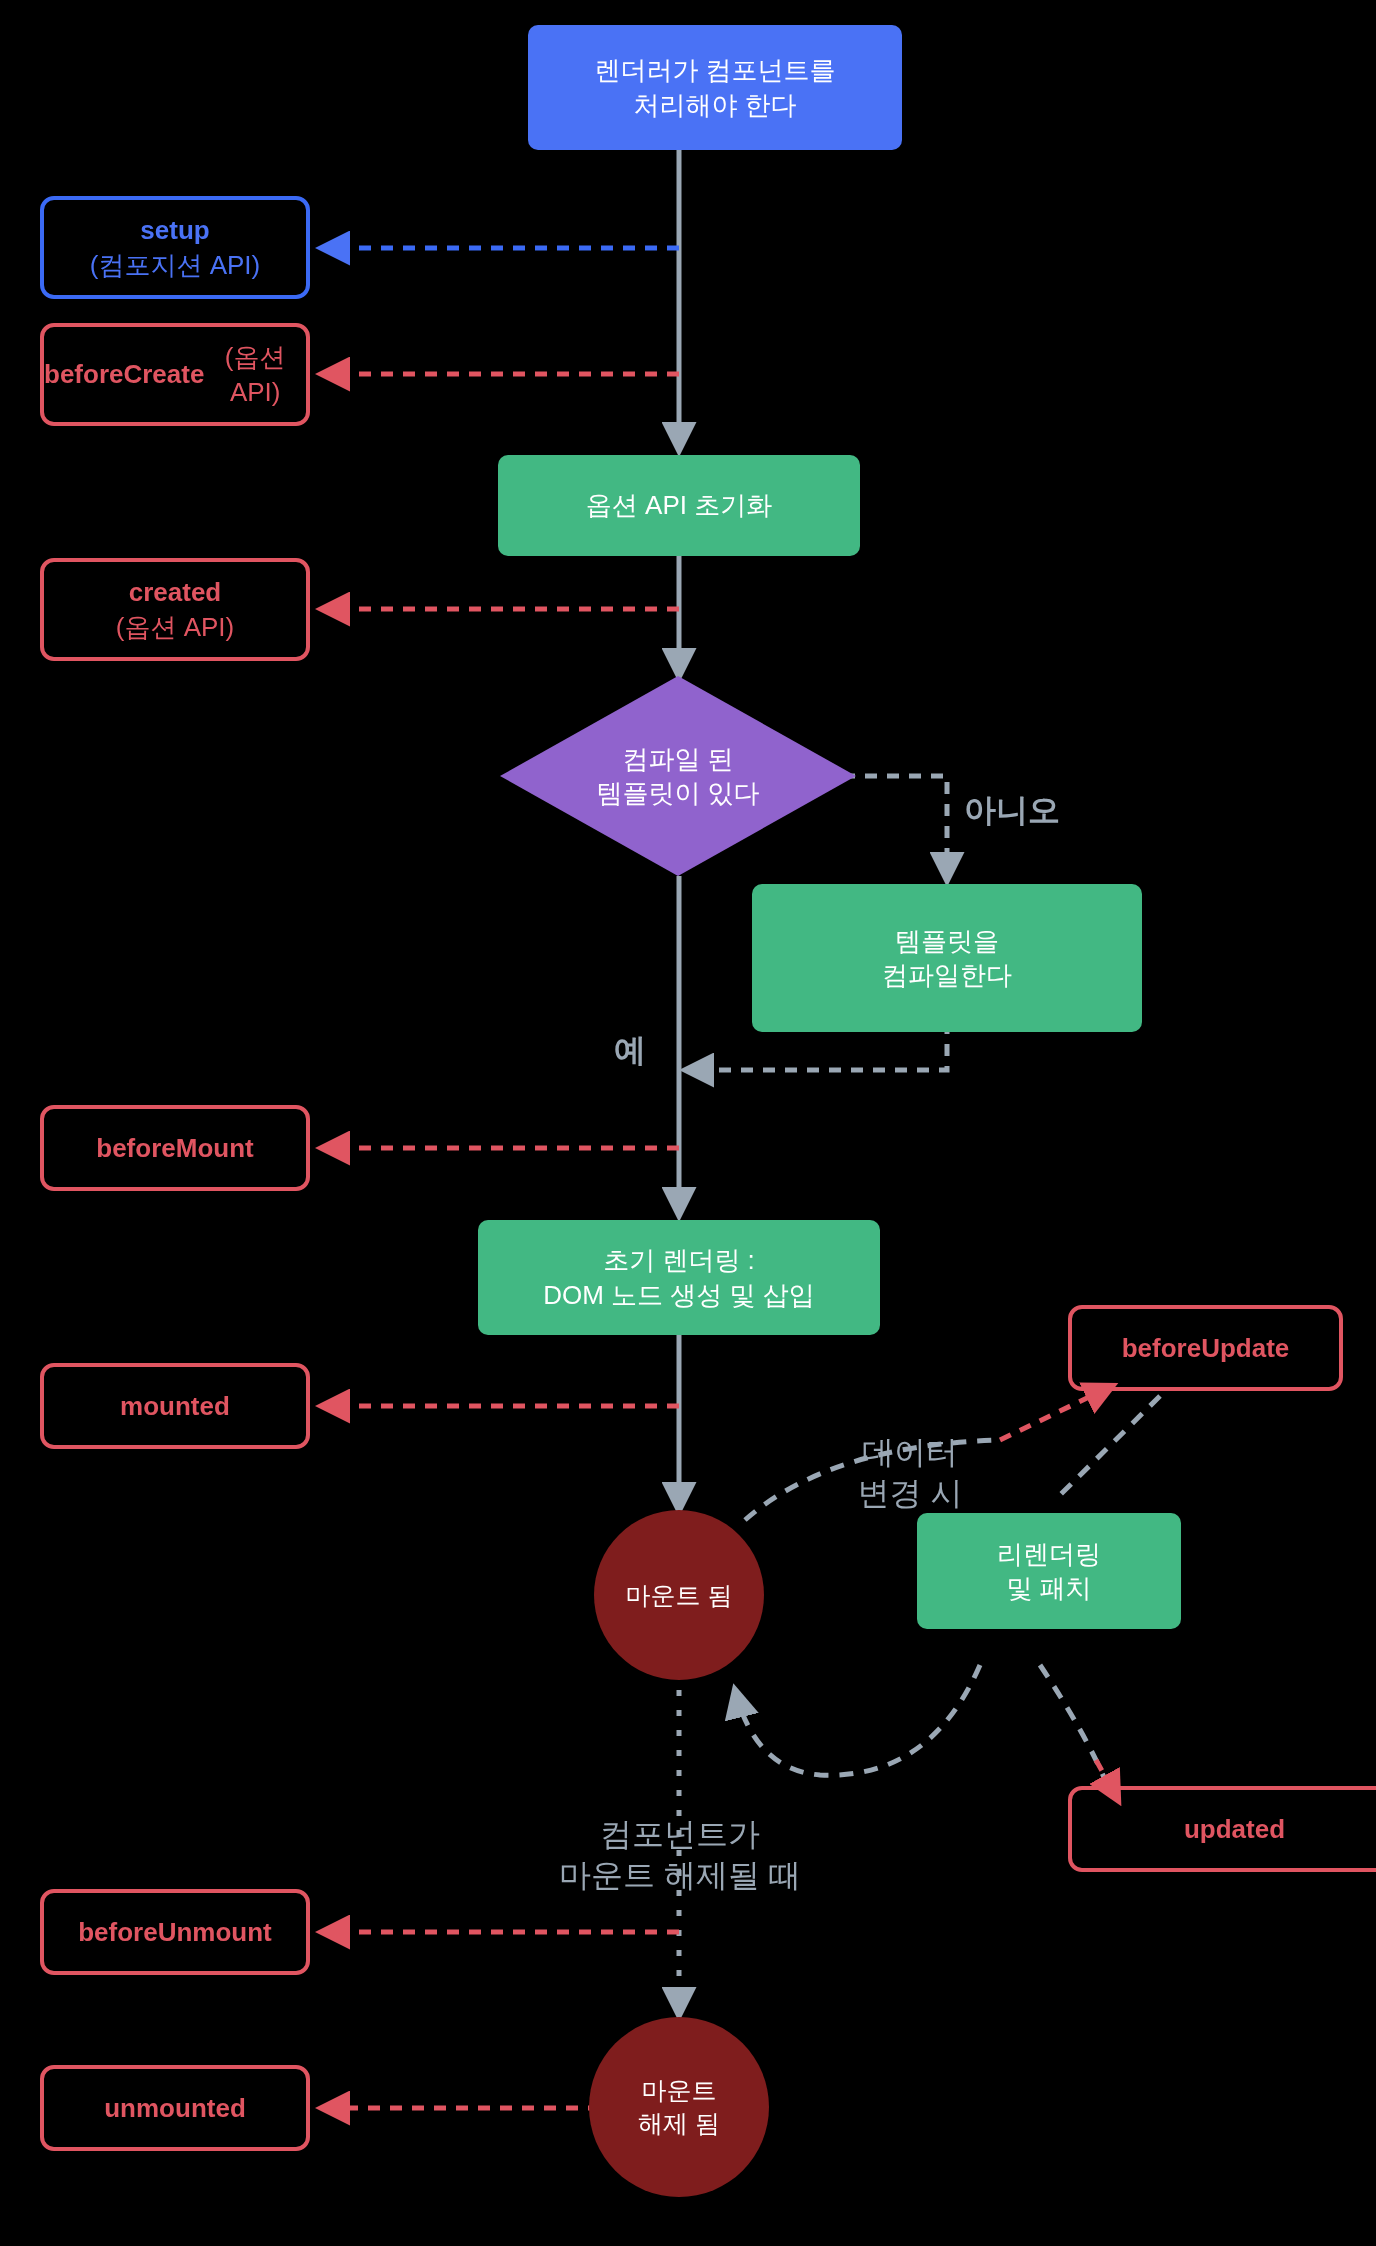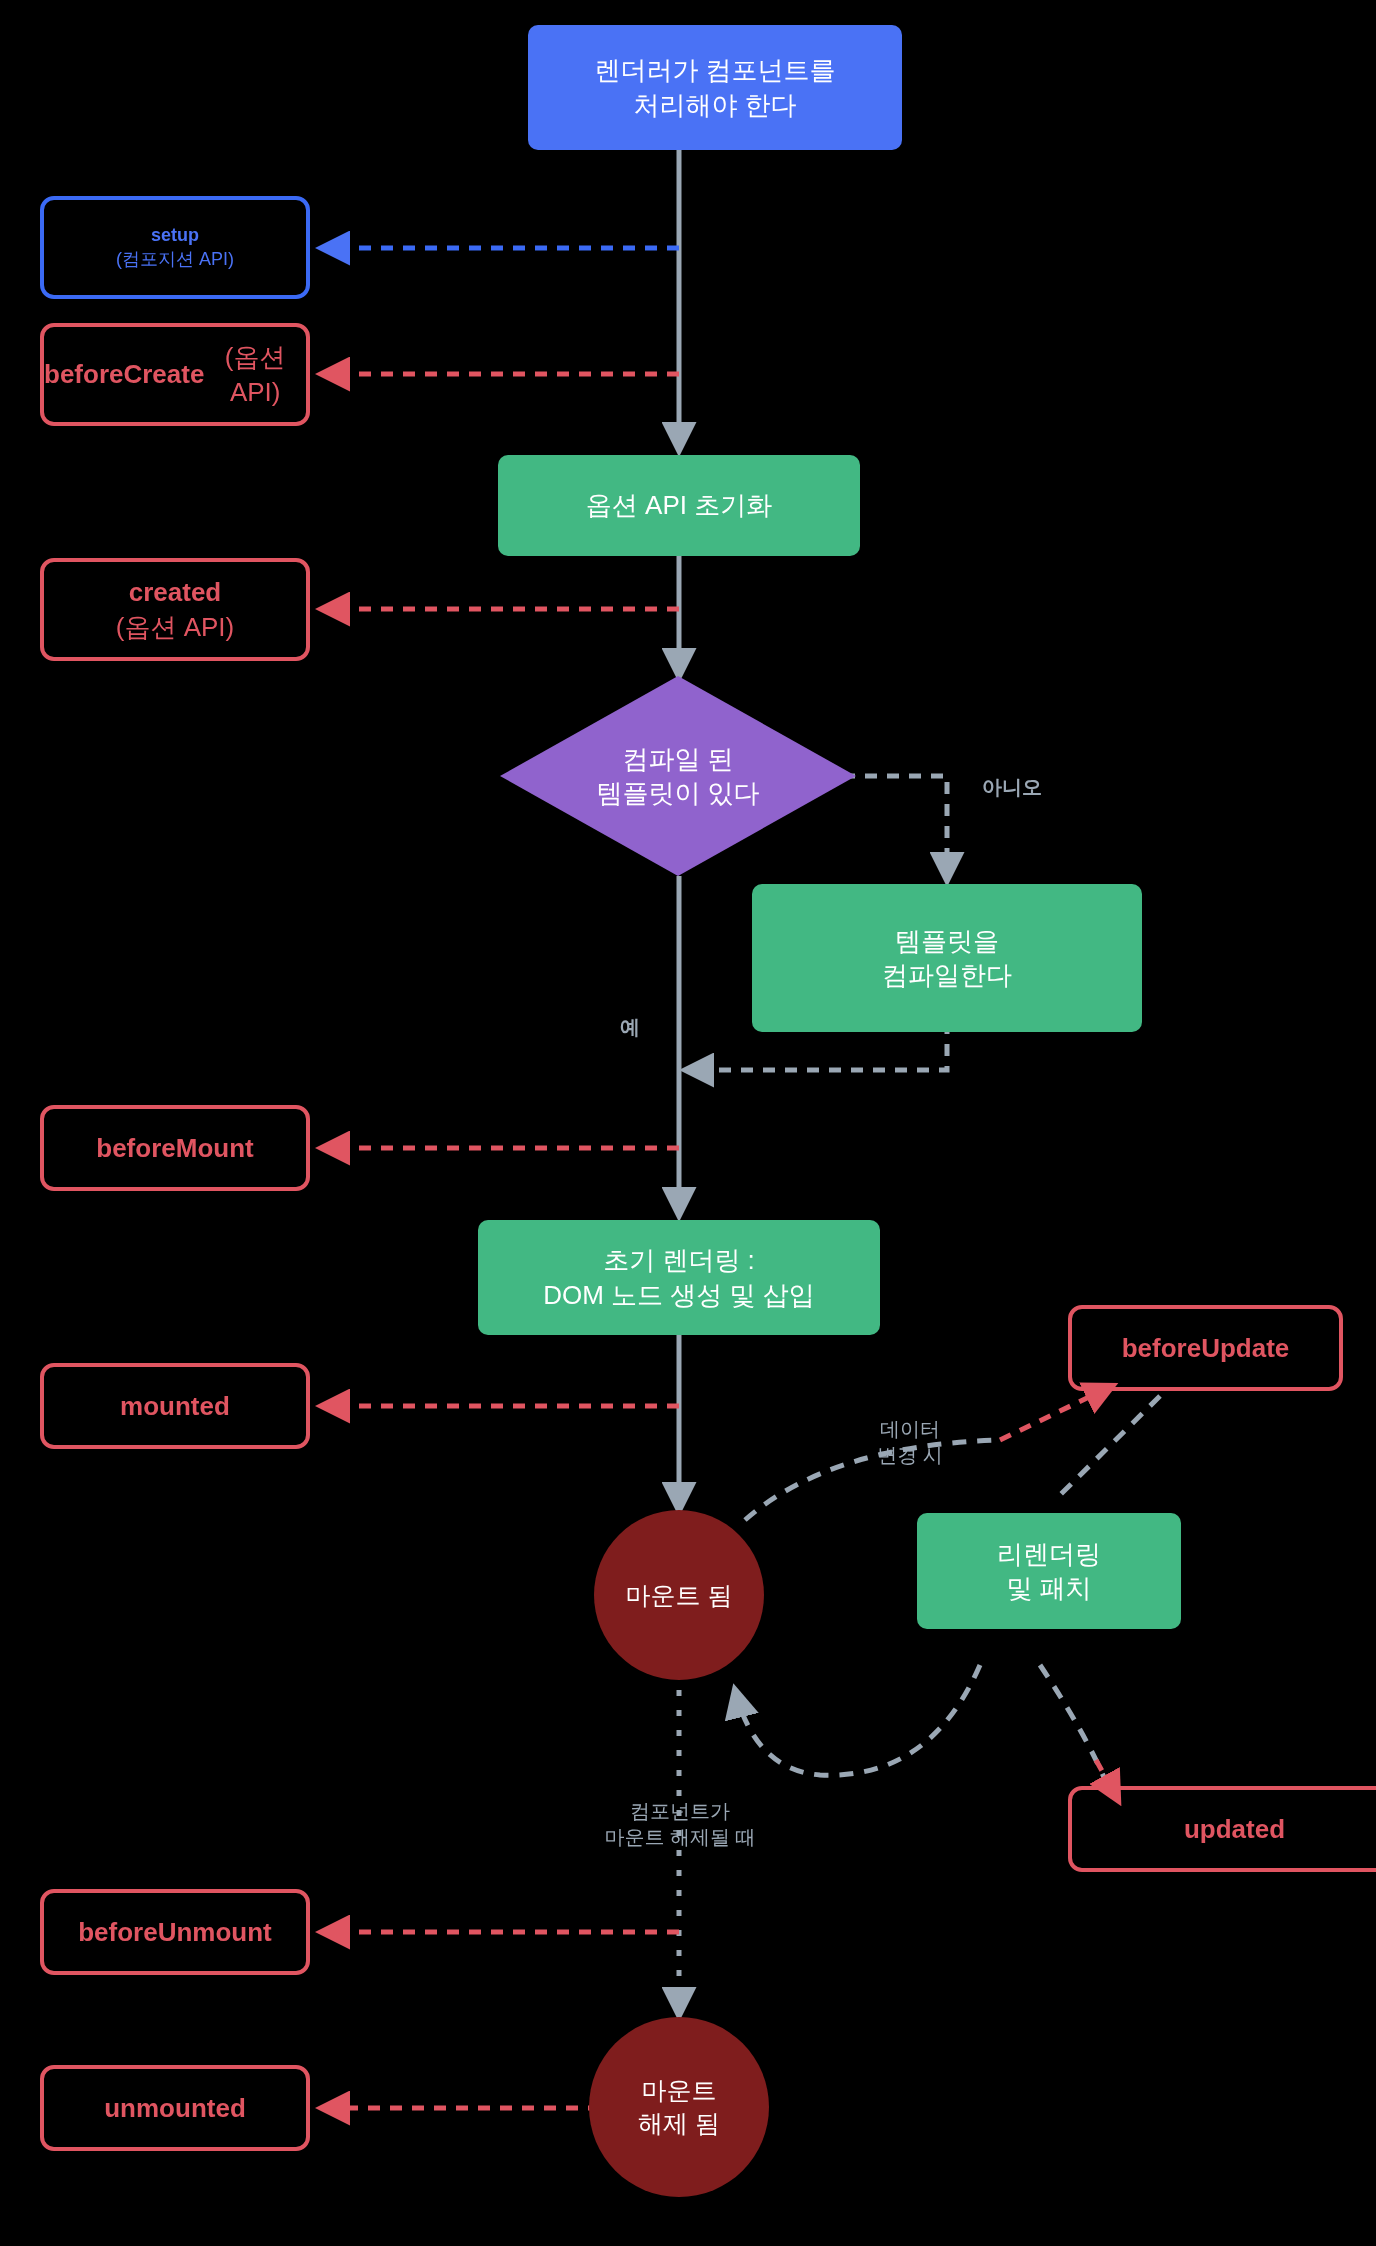--- a/index.html
+++ b/index.html
@@ -94,32 +94,32 @@
     font-weight: 700;
   }
   .n-hook .sub {
     font-weight: 400;
   }
   .n-hook-setup {
     background: transparent;
     border: 4px solid #3b6af5;
     color: #4a72f5;
     border-radius: 14px;
-    font-size: 18px;
+    font-size: 26px;
     font-weight: 700;
     align-items: center;
   }
   .n-hook-setup .sub {
     font-weight: 400;
   }
   
   .edge-label {
     position: absolute;
     color: #9aa7b4;
-    font-size: 20px;
+    font-size: 32px;
     font-weight: 700;
     text-align: center;
     white-space: pre-line;
     line-height: 1.3;
     z-index: 4;
   }
   .edge-label.plain {
     font-weight: 400;
     color: #9aa7b4;
   }

